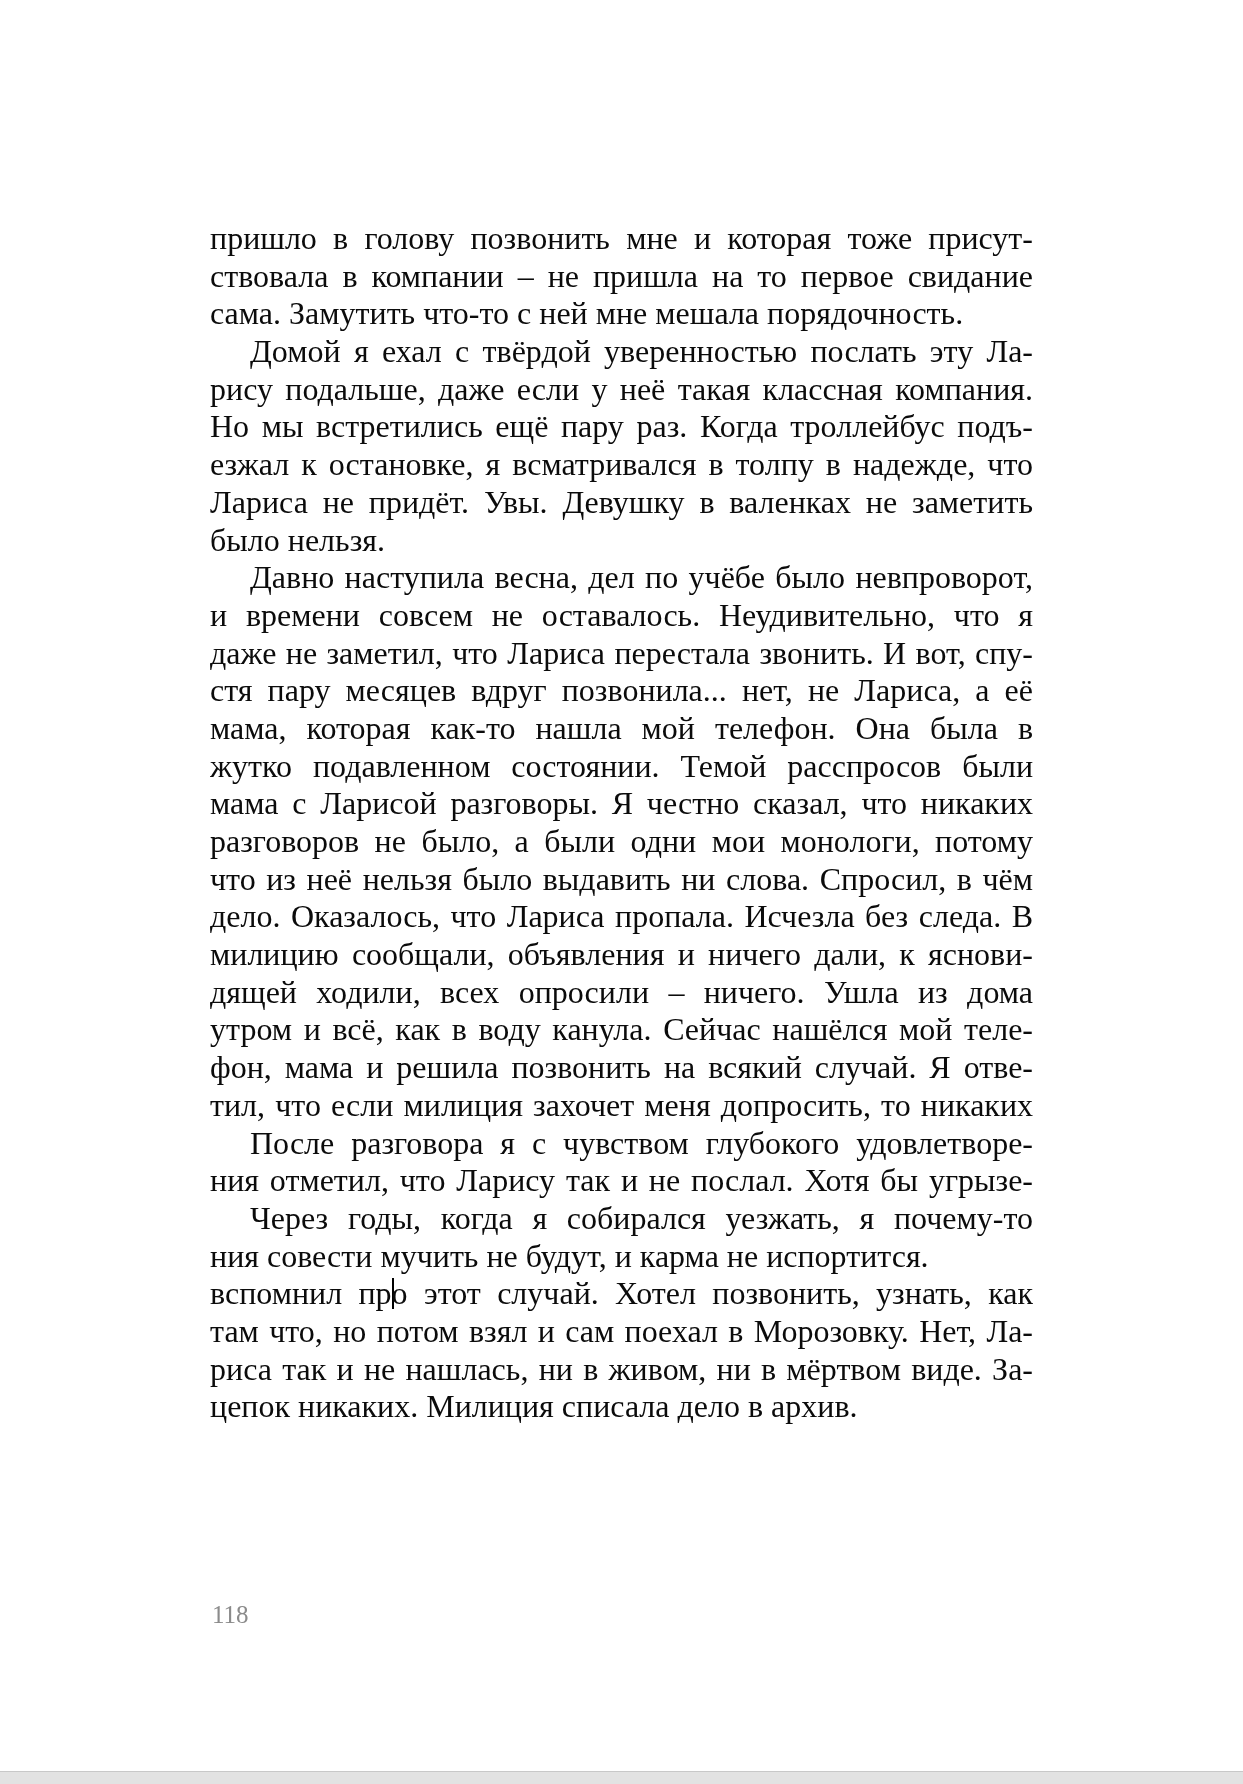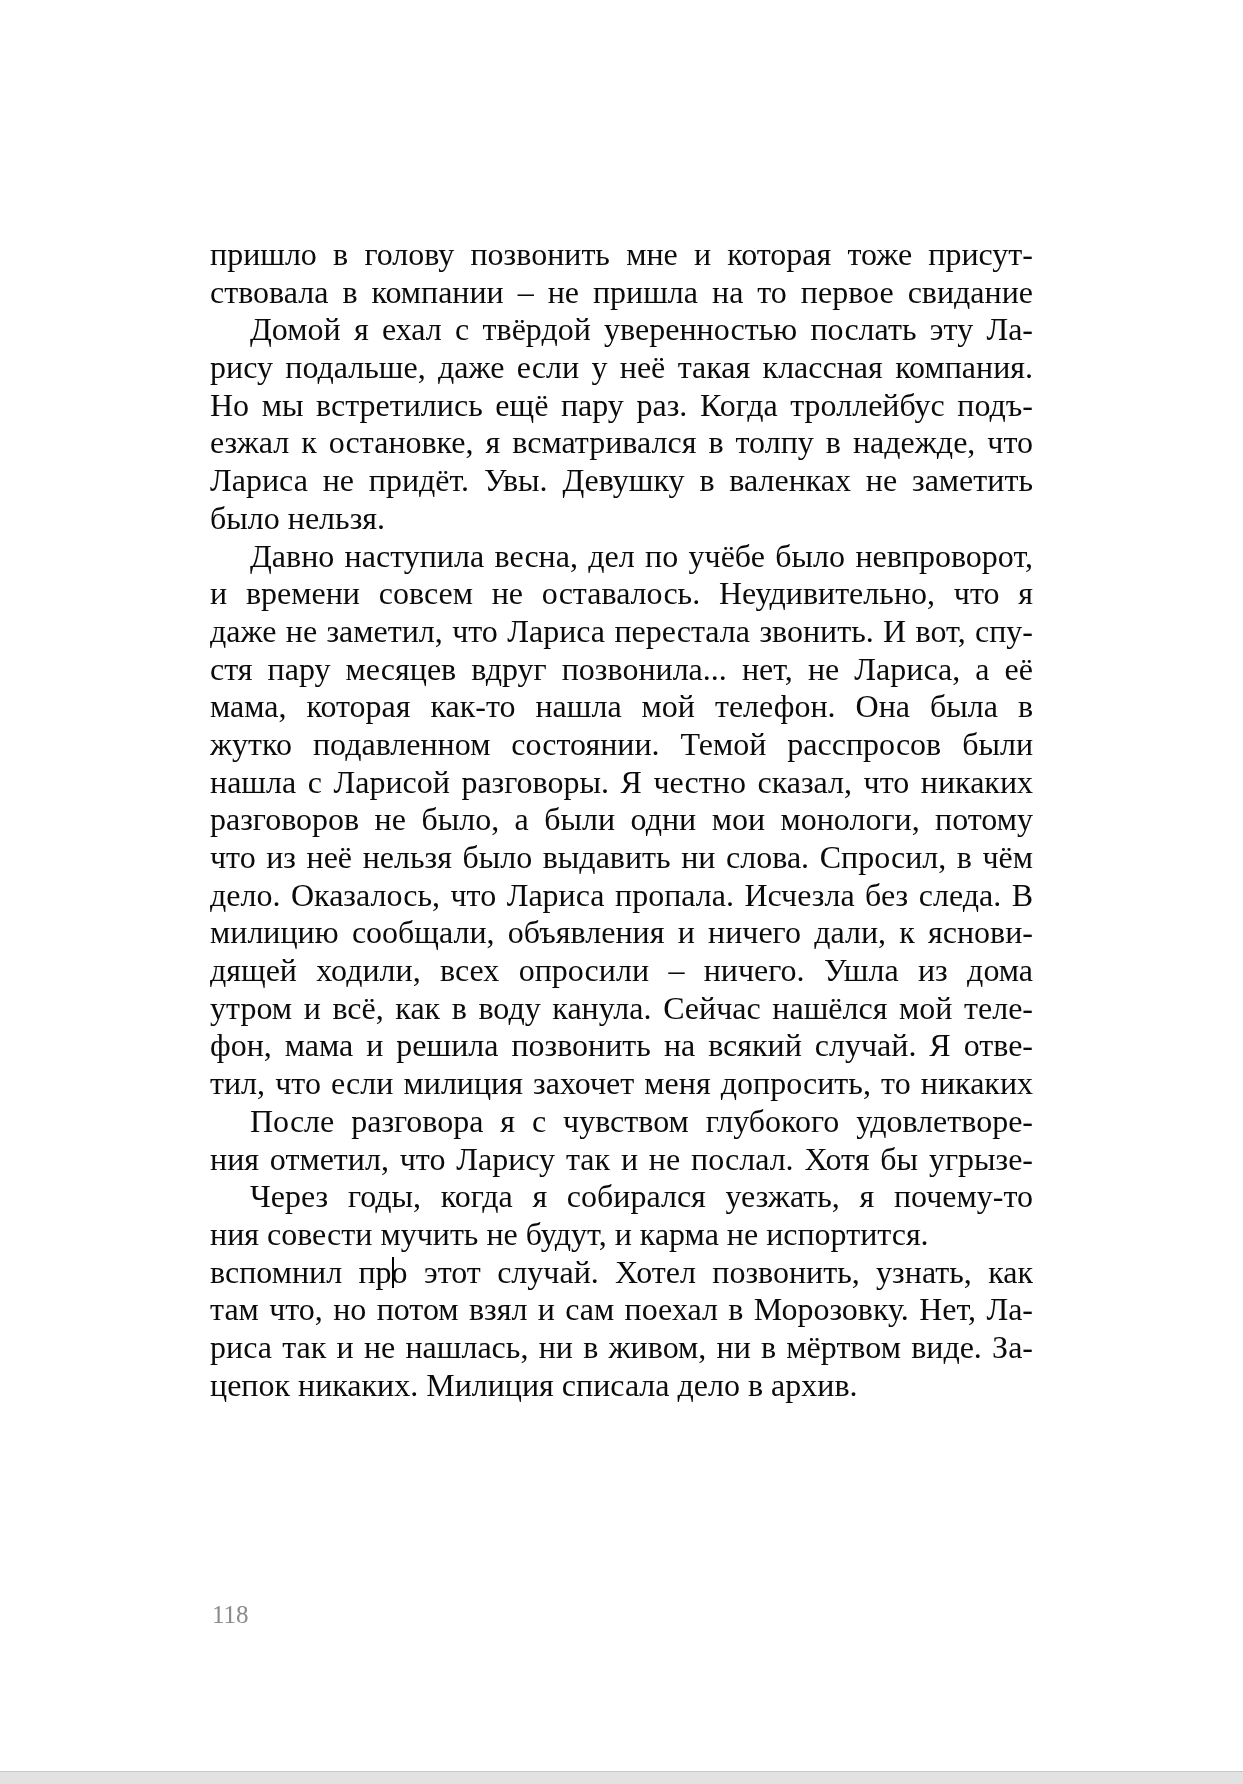--- a/index.html
+++ b/index.html
@@ -15,21 +15,21 @@
     font-family: "Liberation Serif", "DejaVu Serif", serif;
   }
   .page {
     position: absolute;
     inset: 0;
     background: #ffffff;
   }
   .text-column {
     position: absolute;
     left: 210px;
-    top: 236px;
+    top: 220px;
     width: 823px;
     font-size: 32px;
     line-height: 37.7px;
     color: #0b0b0b;
     -webkit-font-smoothing: antialiased;
   }
   .line {
     text-align: justify;
     text-align-last: justify;
     height: 37.7px;
@@ -68,33 +68,34 @@
     box-sizing: content-box;
   }
 </style>
 </head>
 <body>
 
 <div class="page">
   <div class="text-column">
       <div class="line">пришло в голову позвонить мне и которая тоже присут-</div>
       <div class="line">ствовала в компании – не пришла на то первое свидание</div>
+      <div class="line para-end">сама. Замутить что-то с ней мне мешала порядочность.</div>
       <div class="line indent">Домой я ехал с твёрдой уверенностью послать эту Ла-</div>
       <div class="line">рису подальше, даже если у неё такая классная компания.</div>
       <div class="line">Но мы встретились ещё пару раз. Когда троллейбус подъ-</div>
       <div class="line">езжал к остановке, я всматривался в толпу в надежде, что</div>
       <div class="line">Лариса не придёт. Увы. Девушку в валенках не заметить</div>
       <div class="line para-end">было нельзя.</div>
       <div class="line indent">Давно наступила весна, дел по учёбе было невпроворот,</div>
       <div class="line">и времени совсем не оставалось. Неудивительно, что я</div>
       <div class="line">даже не заметил, что Лариса перестала звонить. И вот, спу-</div>
       <div class="line">стя пару месяцев вдруг позвонила... нет, не Лариса, а её</div>
       <div class="line">мама, которая как-то нашла мой телефон. Она была в</div>
       <div class="line">жутко подавленном состоянии. Темой расспросов были</div>
-      <div class="line">нашла с Ларисой разговоры. Я честно сказал, что никаких</div>
+      <div class="line">мама с Ларисой разговоры. Я честно сказал, что никаких</div>
       <div class="line">разговоров не было, а были одни мои монологи, потому</div>
       <div class="line">что из неё нельзя было выдавить ни слова. Спросил, в чём</div>
       <div class="line">дело. Оказалось, что Лариса пропала. Исчезла без следа. В</div>
       <div class="line">милицию сообщали, объявления и ничего дали, к яснови-</div>
       <div class="line">дящей ходили, всех опросили – ничего. Ушла из дома</div>
       <div class="line">утром и всё, как в воду канула. Сейчас нашёлся мой теле-</div>
       <div class="line">фон, мама и решила позвонить на всякий случай. Я отве-</div>
       <div class="line">тил, что если милиция захочет меня допросить, то никаких</div>
       <div class="line indent">После разговора я с чувством глубокого удовлетворе-</div>
       <div class="line">ния отметил, что Ларису так и не послал. Хотя бы угрызе-</div>

